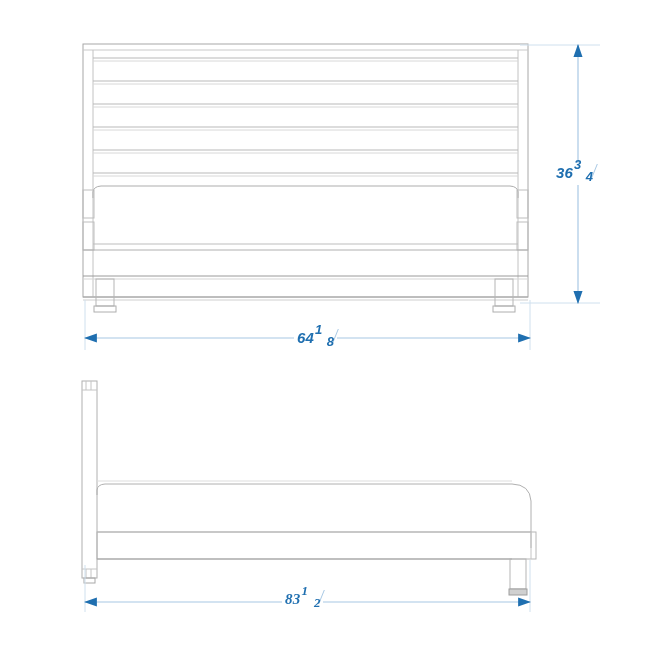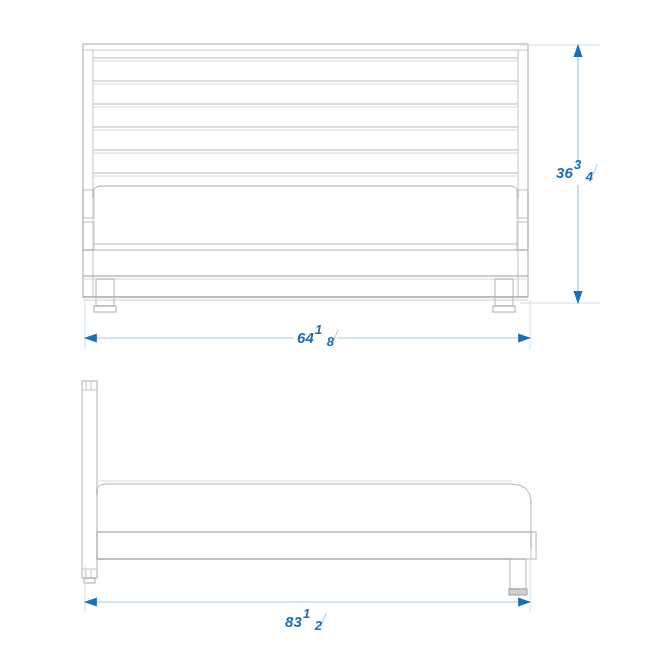--- a/index.html
+++ b/index.html
@@ -76,21 +76,22 @@
     left: 553px;
     top: 163px;
   }
   #label-width-top {
     left: 282px;
     top: 328px;
     margin-left: 12px;
   }
   #label-width-bottom {
     left: 282px;
-    top: 612px;
+    top: 589px;
+    font-family: Liberation Serif, serif;
   }
 </style>
 </head>
 <body>
 
 <div id="sheet">
 
   <svg id="drawing" width="670" height="670" viewBox="0 0 670 670">
 
     <defs>

